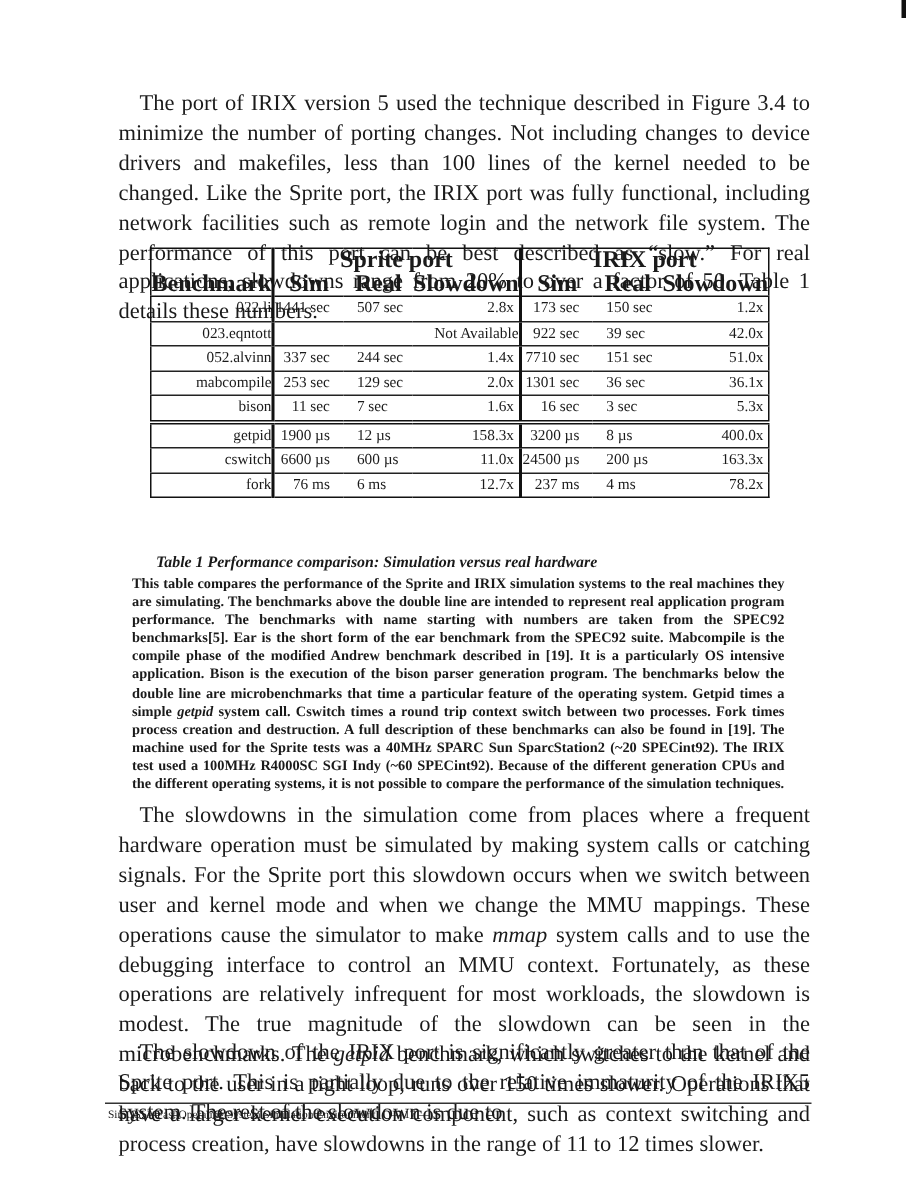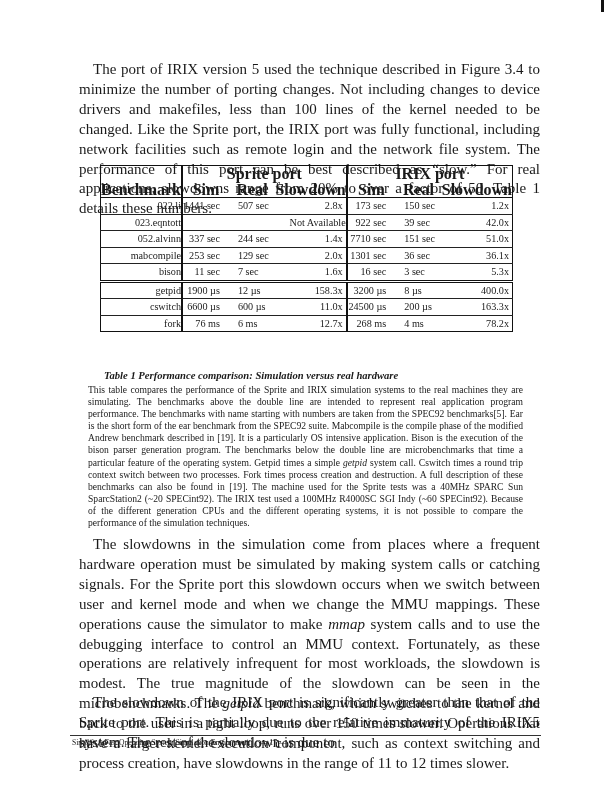--- a/index.html
+++ b/index.html
@@ -36,21 +36,21 @@
   tr.row td { border-top: 1px solid #222; }
   tr.hdr2 + tr.row td { border-top: 1.4px solid #111; }
   tr.dbl td { border-top: 3px double #111; }
   td.na { text-align: right; border-right: 2.4px solid #111; }
 
   .caption-title {
     position: absolute; left: 104px; top: 370px; font-weight: bold; font-size: 10.6px; font-style: italic;
   }
   .caption-body {
     position: absolute; left: 88px; top: 384px; width: 435px;
-    font-size: 9.6px; line-height: 12.1px; text-align: justify; margin: 0;
+    font-size: 9.6px; line-height: 12.1px; text-align: justify; margin: 0; font-weight: bold;
   }
   .footer-rule { position: absolute; left: 70px; top: 735px; width: 471px; height: 0; border-top: 1px solid #333; }
   .footer-text { position: absolute; left: 72px; top: 738px; font-size: 7.6px; }
 </style>
 </head>
 <body>
 
 <div class="corner-mark"></div>
 
 <p class="para" id="p1">The port of IRIX version 5 used the technique described in Figure 3.4 to minimize the number of porting changes. Not including changes to device drivers and makefiles, less than 100 lines of the kernel needed to be changed. Like the Sprite port, the IRIX port was fully functional, including network facilities such as remote login and the network file system. The performance of this port can be best described as “slow.” For real applications, slowdowns range from 20% to over a factor of 50. Table 1 details these numbers.</p>
@@ -132,21 +132,21 @@
       <td class="c-slow sp">11.0x</td>
       <td class="c-sim">24500 µs</td>
       <td class="c-real">200 µs</td>
       <td class="c-slow">163.3x</td>
     </tr>
     <tr class="row">
       <td class="c-bench">fork</td>
       <td class="c-sim">76 ms</td>
       <td class="c-real">6 ms</td>
       <td class="c-slow sp">12.7x</td>
-      <td class="c-sim">268 ms</td>
+      <td class="c-sim">237 ms</td>
       <td class="c-real">4 ms</td>
       <td class="c-slow">78.2x</td>
     </tr>
   </tbody>
     </table>
 </div>
 
 <div class="caption-title">Table 1 Performance comparison: Simulation versus real hardware</div>
 <p class="caption-body"><span>This table compares the performance of the Sprite and IRIX simulation systems to the real machines they are simulating. The benchmarks above the double line are intended to represent real application program performance. The benchmarks with name starting with numbers are taken from the SPEC92 benchmarks[5]. Ear is the short form of the ear benchmark from the SPEC92 suite. Mabcompile is the compile phase of the modified Andrew benchmark described in [19]. It is a particularly OS intensive application. Bison is the execution of the bison parser generation program. The benchmarks below the double line are microbenchmarks that time a particular feature of the operating system. Getpid times a simple </span><em>getpid</em><span> system call. Cswitch times a round trip context switch between two processes. Fork times process creation and destruction. A full description of these benchmarks can also be found in [19]. The machine used for the Sprite tests was a 40MHz SPARC Sun SparcStation2 (~20 SPECint92). The IRIX test used a 100MHz R4000SC SGI Indy (~60 SPECint92). Because of the different generation CPUs and the different operating systems, it is not possible to compare the performance of the simulation techniques.</span></p>
 

